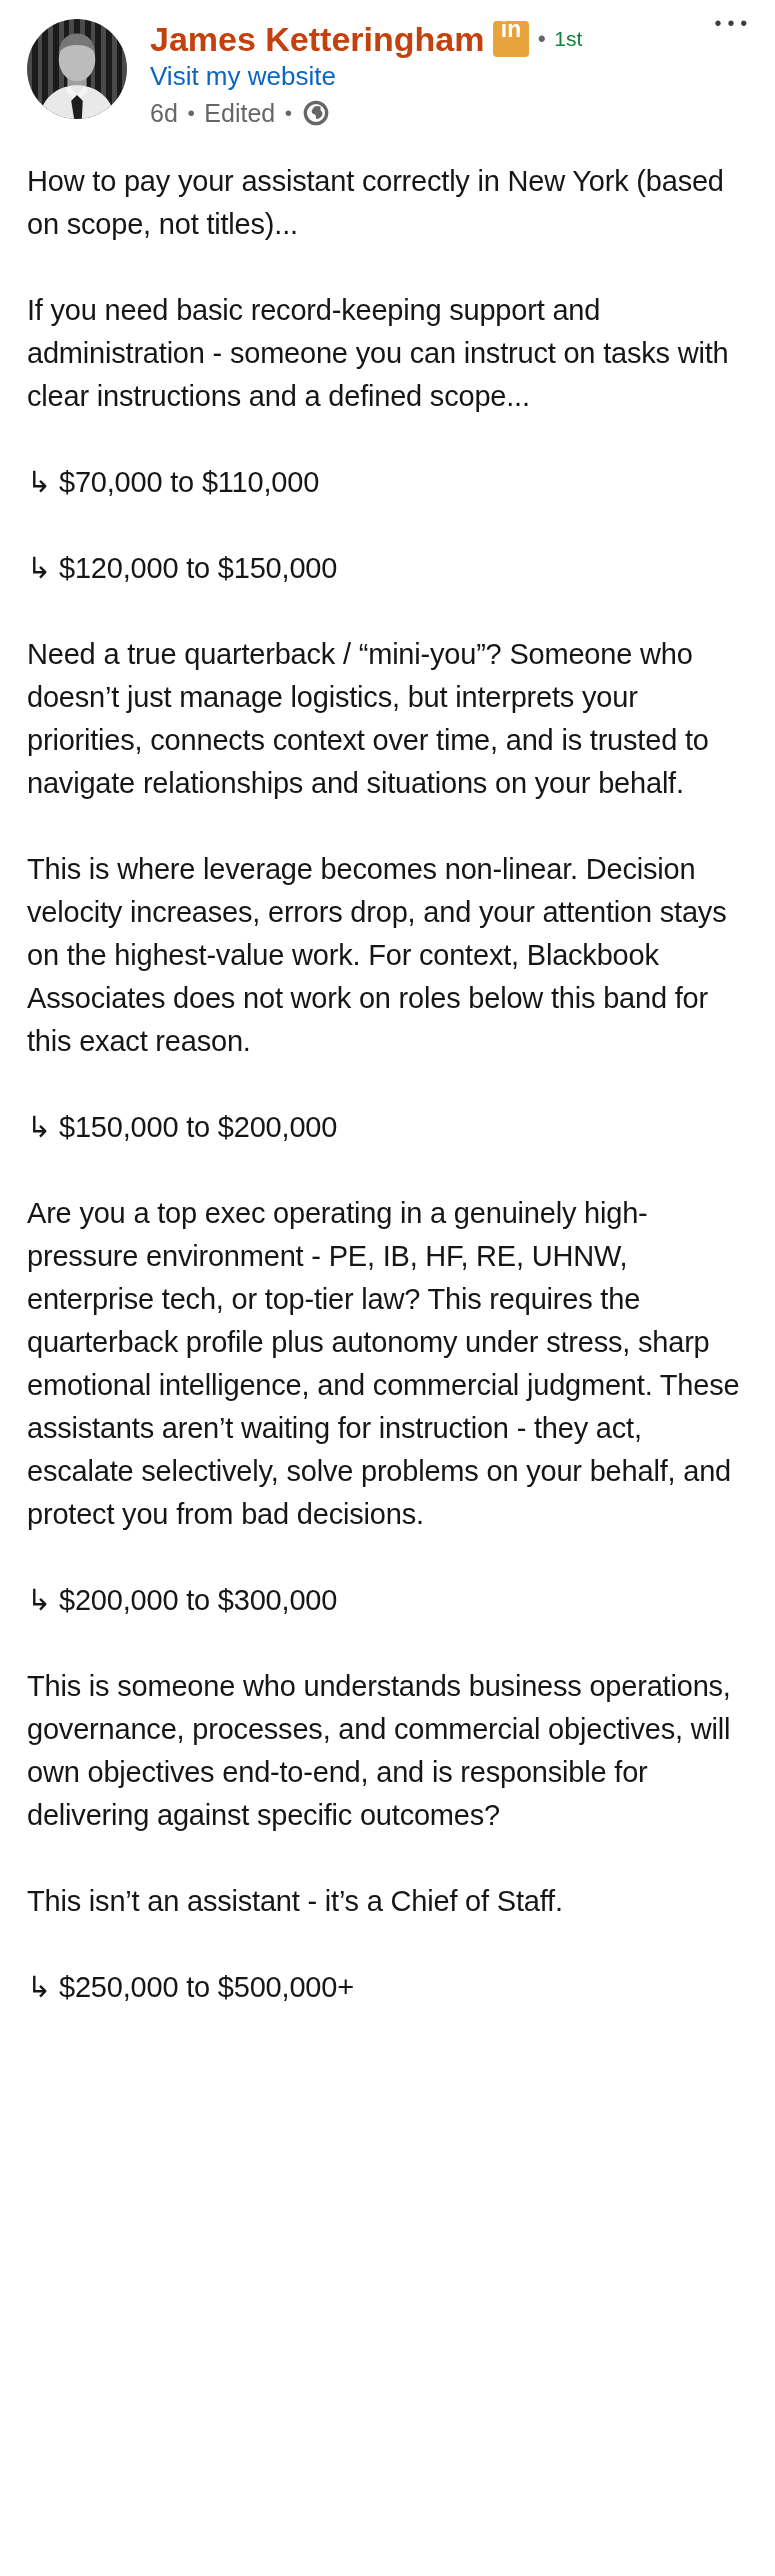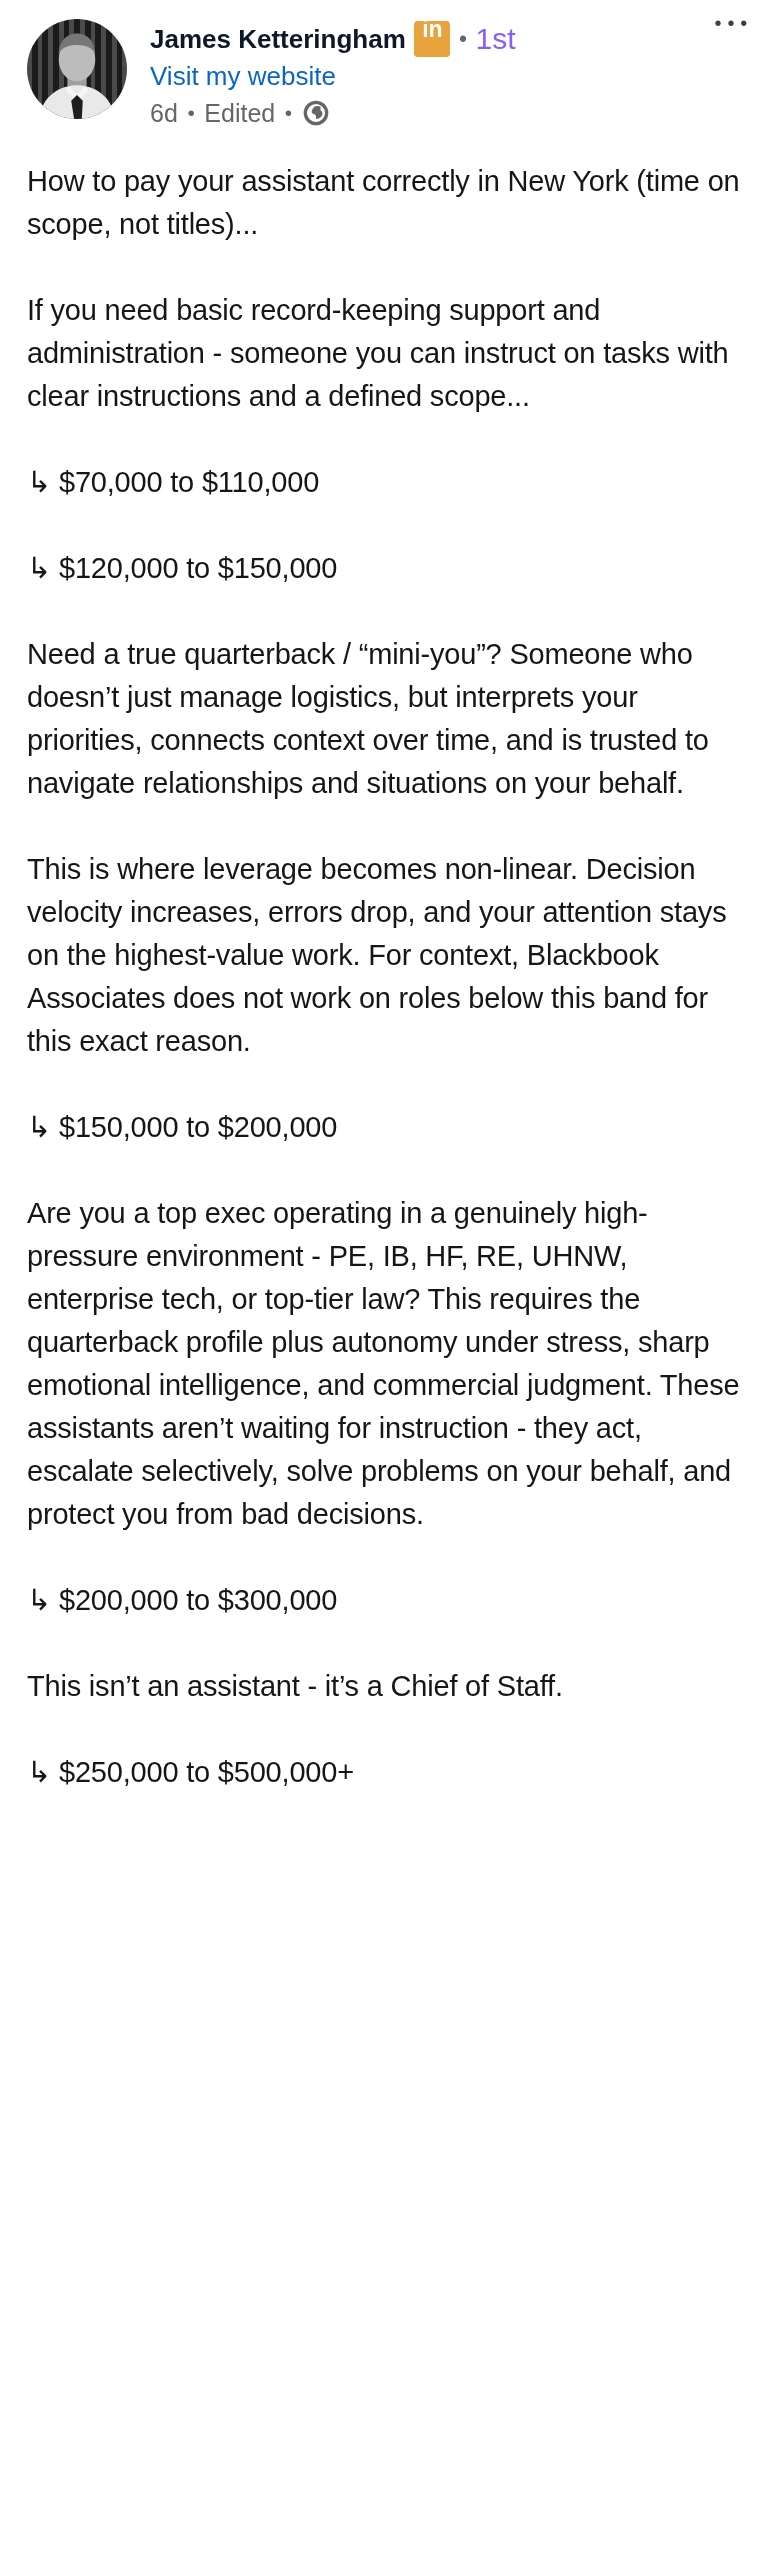--- a/index.html
+++ b/index.html
@@ -16,30 +16,30 @@
   .header { display: flex; gap: 23px; margin-bottom: 29px; }
   .avatar {
     width: 100px; height: 100px; flex: none;
     border-radius: 50%; overflow: hidden; position: relative;
     background: repeating-linear-gradient(90deg, #4a4a4a 0 4.8px, #1b1b1b 4.8px 10.6px);
     cursor: pointer;
   }
   .avatar svg { position: absolute; inset: 0; display: block; }
   .header-text { padding-top: 1px; min-width: 0; }
   .name-row { display: flex; align-items: center; gap: 8.6px; height: 38px; }
-  .name { font-size: 26px; font-weight: bold; color: #0f172a; white-space: nowrap; cursor: pointer; }
+  .name { font-size: 34px; font-weight: bold; color: #c2410c; white-space: nowrap; cursor: pointer; }
   .badge {
     width: 36px; height: 36px; flex: none;
     background: #e8a33d; color: #ffffff; border-radius: 3.8px;
     font-size: 23px; font-weight: bold;
     display: inline-flex; align-items: center; justify-content: center;
     padding-bottom: 19px; box-sizing: border-box;
   }
   .degree-sep { color: #666666; font-size: 23px; }
-  .degree { color: #8b5cf6; font-size: 30px; }
+  .degree { color: #15803d; font-size: 21px; }
   .headline {
     color: #666666; font-size: 26px; line-height: 37px;
     white-space: nowrap; overflow: hidden;
   }
   .website {
     display: block; color: #0a66c2; font-weight: normal;
     font-size: 26px; line-height: 37px; text-decoration: none; cursor: pointer;
   }
   .meta-row { display: flex; align-items: center; gap: 9.6px; color: #666666; font-size: 25px; line-height: 36px; }
   .meta-sep { font-size: 21px; }
@@ -99,27 +99,28 @@
         <span class="meta-sep">•</span>
         <svg class="globe" viewBox="0 0 16 16">
           <circle cx="8" cy="8" r="6.1" fill="none" stroke="#666666" stroke-width="1.9"></circle>
           <path fill="#666666" d="M7.1 4.4 C8.3 3.7 9.9 3.8 10.8 4.6 C10.3 5.6 10.5 6.5 11.2 7.1 C11.8 7.6 11.9 8.5 11.4 9.4 C10.7 10.7 9.4 11.5 8.1 11.4 C7.9 10.5 8.2 9.7 7.6 9.1 C7.1 8.5 6.1 8.7 5.7 7.9 C5.3 7.1 5.7 6.1 6.3 5.4 C6.6 5 6.8 4.7 7.1 4.4 Z"></path>
         </svg>
       </div>
     </div>
   </div>
 
   <div class="post-body">
-      <p class="para">How to pay your assistant correctly in New York (time on scope, not titles)...</p>
+      <p class="para">How to pay your assistant correctly in New York (based on scope, not titles)...</p>
       <p class="para">If you need basic record-keeping support and administration - someone you can instruct on tasks with clear instructions and a defined scope...</p>
       <p class="para salary">↳ $70,000 to $110,000</p>
       <p class="para salary">↳ $120,000 to $150,000</p>
       <p class="para">Need a true quarterback / “mini-you”? Someone who doesn’t just manage logistics, but interprets your priorities, connects context over time, and is trusted to navigate relationships and situations on your behalf.</p>
       <p class="para">This is where leverage becomes non-linear. Decision velocity increases, errors drop, and your attention stays on the highest-value work. For context, Blackbook Associates does not work on roles below this band for this exact reason.</p>
       <p class="para salary">↳ $150,000 to $200,000</p>
       <p class="para">Are you a top exec operating in a genuinely high-pressure environment - PE, IB, HF, RE, UHNW, enterprise tech, or top-tier law? This requires the quarterback profile plus autonomy under stress, sharp emotional intelligence, and commercial judgment. These assistants aren’t waiting for instruction - they act, escalate selectively, solve problems on your behalf, and protect you from bad decisions.</p>
       <p class="para salary">↳ $200,000 to $300,000</p>
+      <p class="para">This is someone who understands business operations, governance, processes, and commercial objectives, will own objectives end-to-end, and is responsible for delivering against specific outcomes?</p>
       <p class="para">This isn’t an assistant - it’s a Chief of Staff.</p>
       <p class="para salary">↳ $250,000 to $500,000+</p>
     </div>
 
 </div>
 
 
 </body></html>

